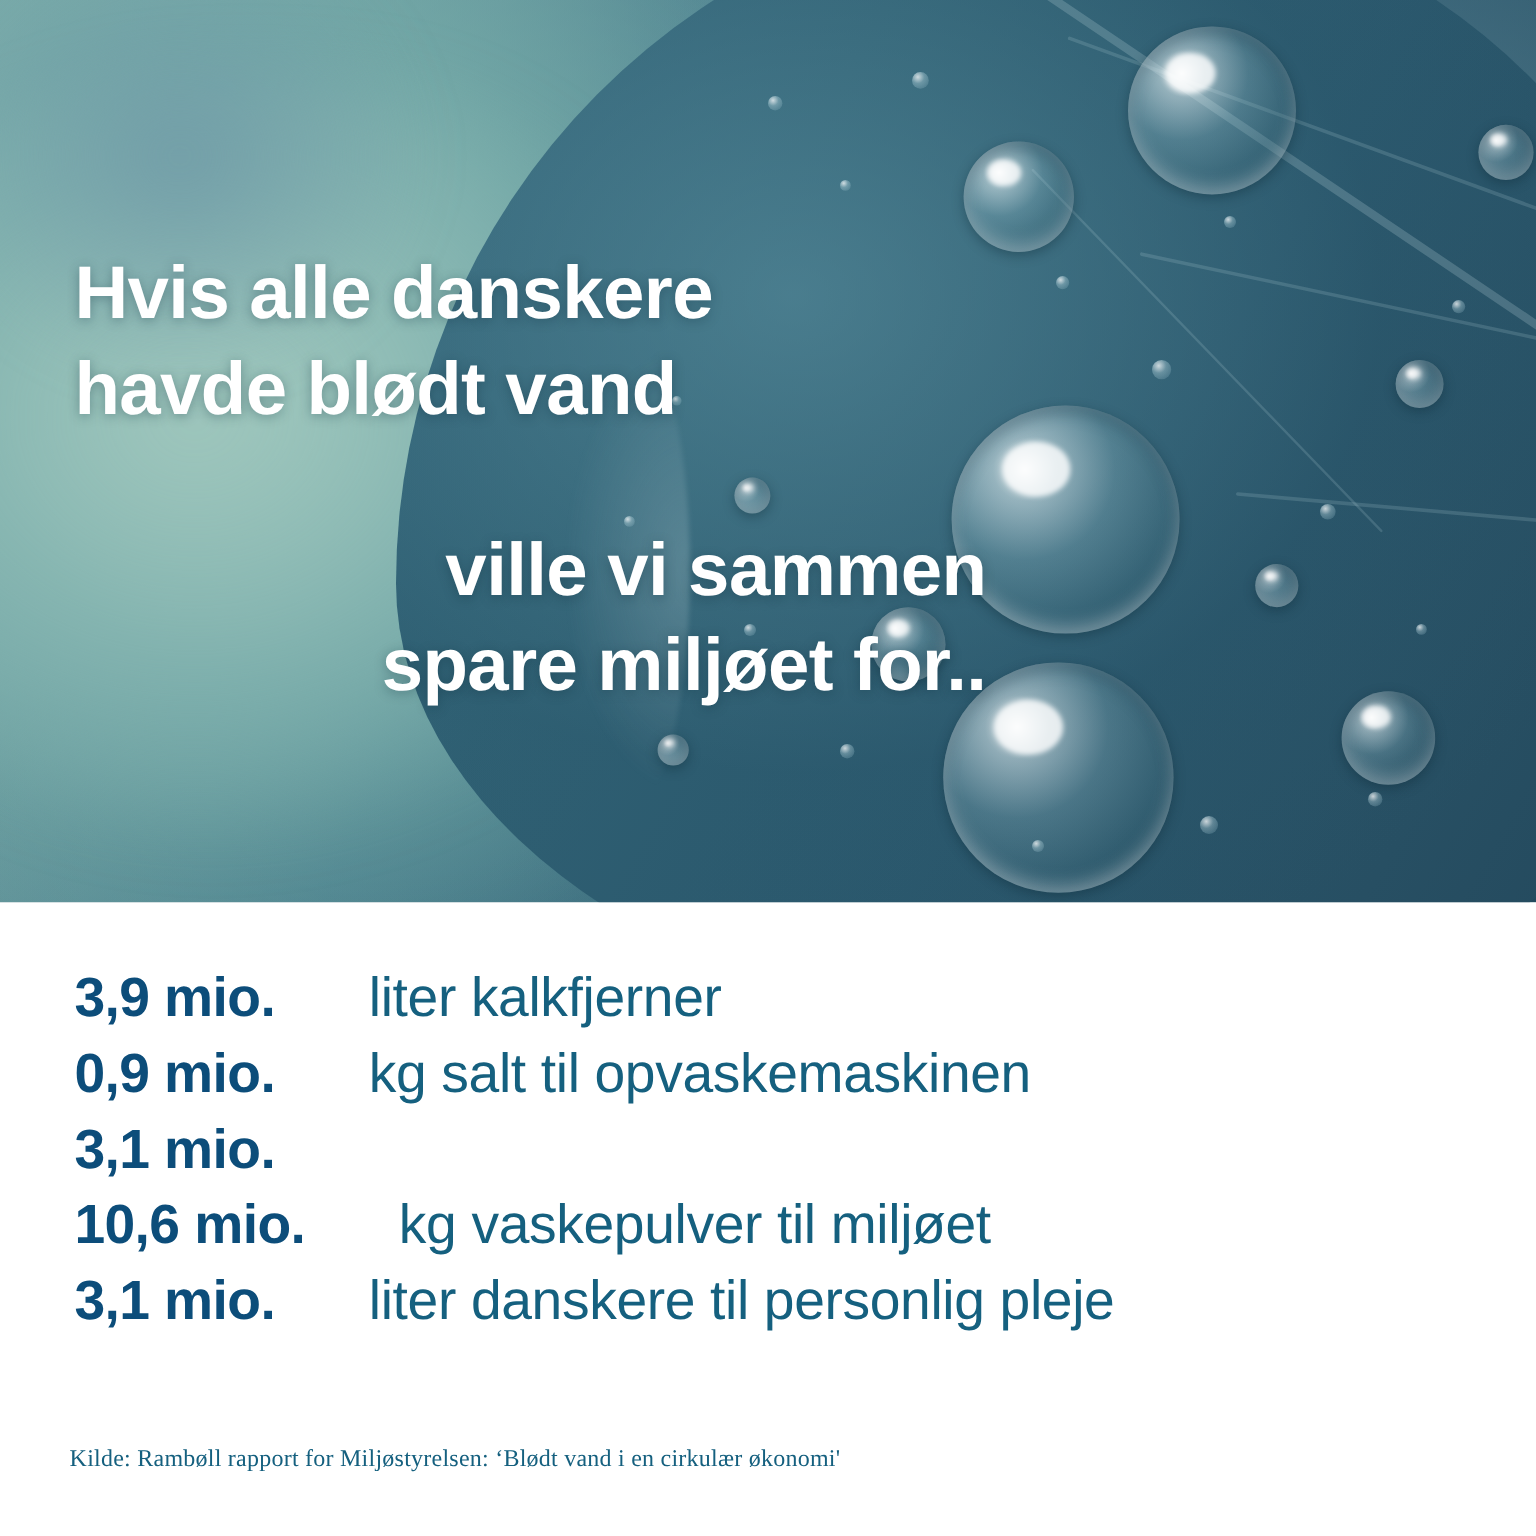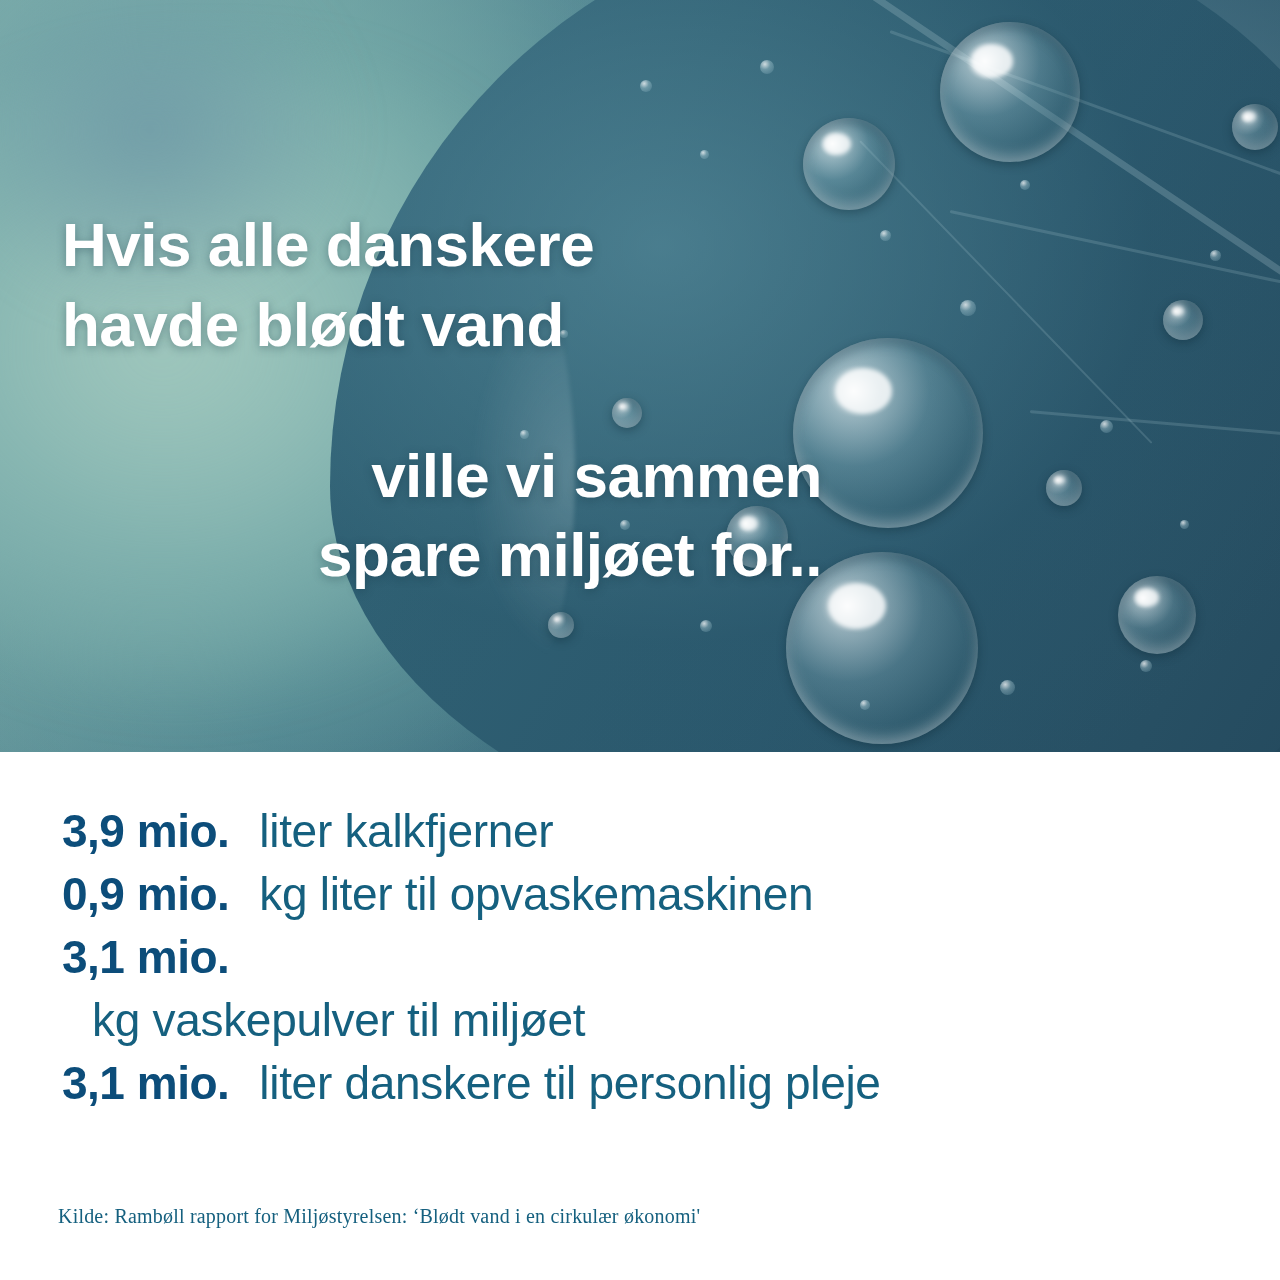--- a/index.html
+++ b/index.html
@@ -161,20 +161,21 @@
     position: absolute;
     left: 62px;
     top: 52px;
     width: 1180px;
   }
   .fact-row {
     display: flex;
     align-items: flex-end;
     margin-bottom: 9px;
     white-space: nowrap;
+    gap: 48px;
   }
   .fact-amount {
     color: #0c4d7a;
     font-weight: bold;
     font-size: 46px;
     letter-spacing: -0.5px;
   }
   .fact-label {
     color: #15607f;
     font-size: 46px;
@@ -251,28 +252,29 @@
   <div class="facts">
     <div class="fact-list">
 
       <div class="fact-row">
         <span class="fact-amount">3,9 mio.</span>
         <span class="fact-label">liter kalkfjerner</span>
       </div>
 
       <div class="fact-row">
         <span class="fact-amount">0,9 mio.</span>
-        <span class="fact-label">kg liter til opvaskemaskinen</span>
+        <span class="fact-label">kg salt til opvaskemaskinen</span>
       </div>
 
       <div class="fact-row">
         <span class="fact-amount">3,1 mio.</span>
       </div>
 
       <div class="fact-row">
+        <span class="fact-amount">10,6 mio.</span>
         <span class="fact-label">kg vaskepulver til miljøet</span>
       </div>
 
       <div class="fact-row">
         <span class="fact-amount">3,1 mio.</span>
         <span class="fact-label">liter danskere til personlig pleje</span>
       </div>
 
     </div>
 

